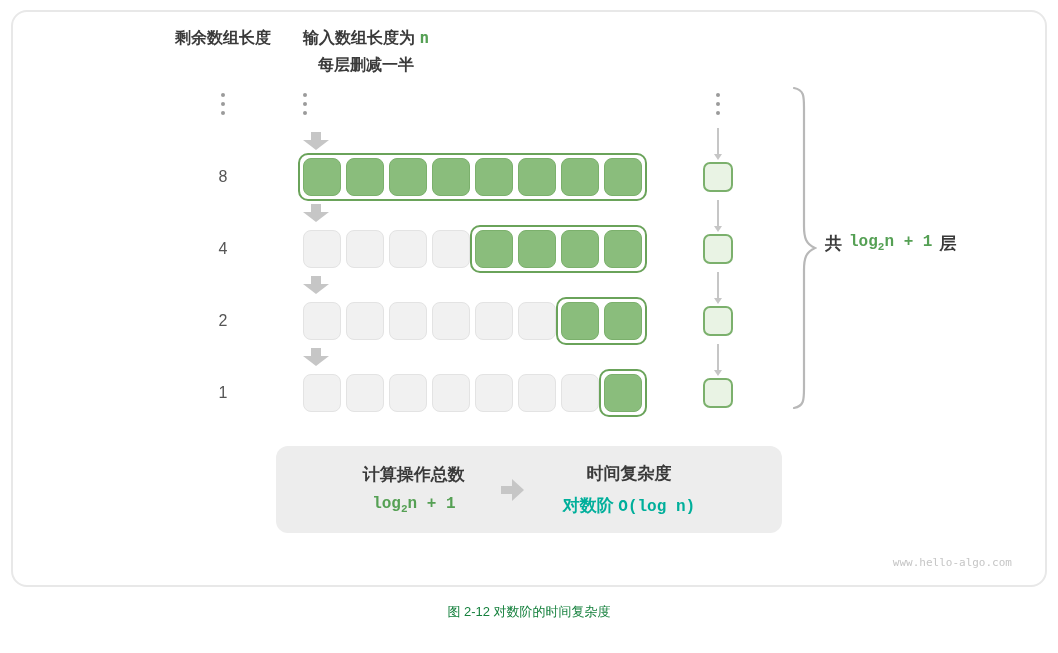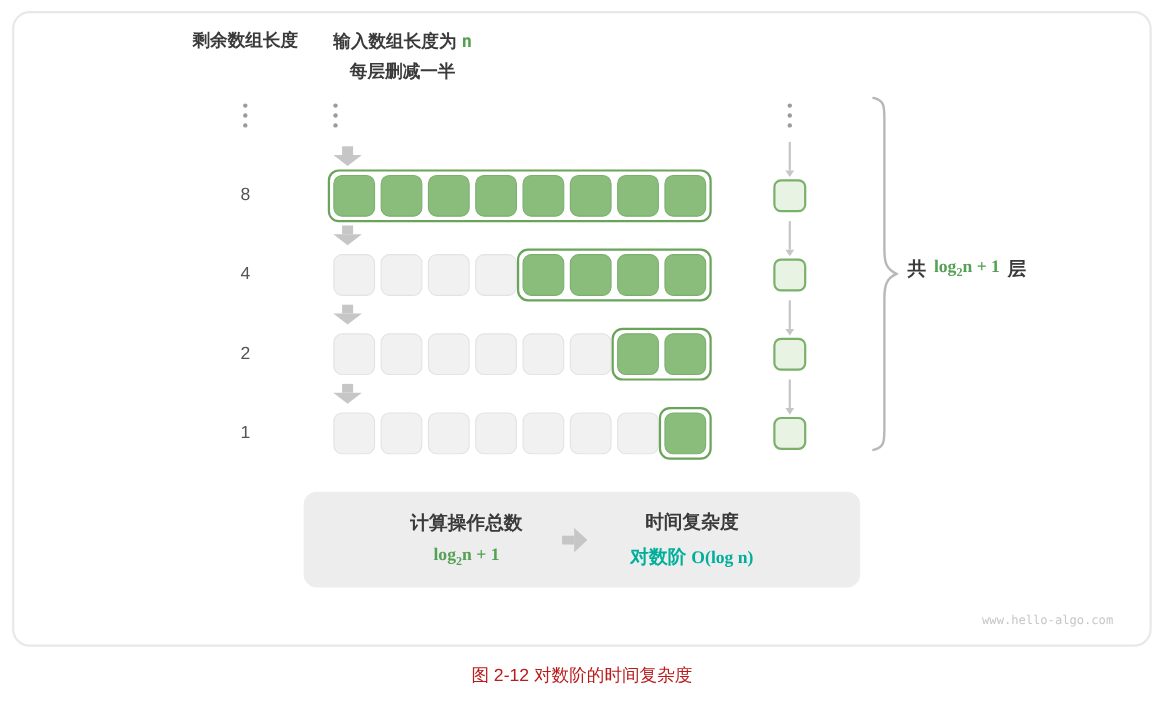--- a/index.html
+++ b/index.html
@@ -74,21 +74,21 @@
     width: 30px; height: 30px; border-radius: 7px;
     background: var(--op_fill, #e9f3e4);
     border: 2px solid var(--green_edge, #7bb06c);
   }
   .brace { position: absolute; left: 778px; top: 2px; }
   .brace-label {
     position: absolute; left: 812px; top: 148px;
     display: flex; align-items: center; gap: 7px;
     font-size: 17px; font-weight: 700; white-space: nowrap;
   }
-  .formula { font-family: Liberation Serif, serif; font-weight: bold; font-size: 16px; }
+  .formula { font-family: Liberation Mono, monospace; font-weight: bold; font-size: 16px; }
   .formula sub { font-size: 11px; }
   
   .summary {
     width: 506px; margin: 34px auto 0;
     background: var(--summary_bg, #ededed);
     border-radius: 12px;
     padding: 16px 24px;
     display: flex; align-items: center; justify-content: center; gap: 36px;
   }
   .sum-col { text-align: center; }
@@ -103,21 +103,21 @@
     border-top: 11px solid transparent; border-bottom: 11px solid transparent;
     border-left: 12px solid var(--arrow, #c6c6c6);
   }
   .teal { color: var(--teal, #00af9b); margin-top: 48px; }
   .cjk-bold { font-weight: 700; }
   .watermark {
     position: absolute; right: 33px; bottom: 16px;
     font-family: "DejaVu Sans Mono", monospace;
     font-size: 11px; color: var(--watermark, #c6c6c6);
   }
-  .caption { text-align: center; margin-top: 16px; font-size: 16px; font-weight: 500; color: #b91c1c; }
+  .caption { text-align: center; margin-top: 16px; font-size: 13px; font-weight: 500; color: #15803d; }
 </style>
 </head>
 <body>
 
 <div class="page">
   <div class="card">
 
     <div class="hdr-row">
       <div class="cell-label hdr">
         <div class="hdr-block"><span>剩余数组长度</span></div>

